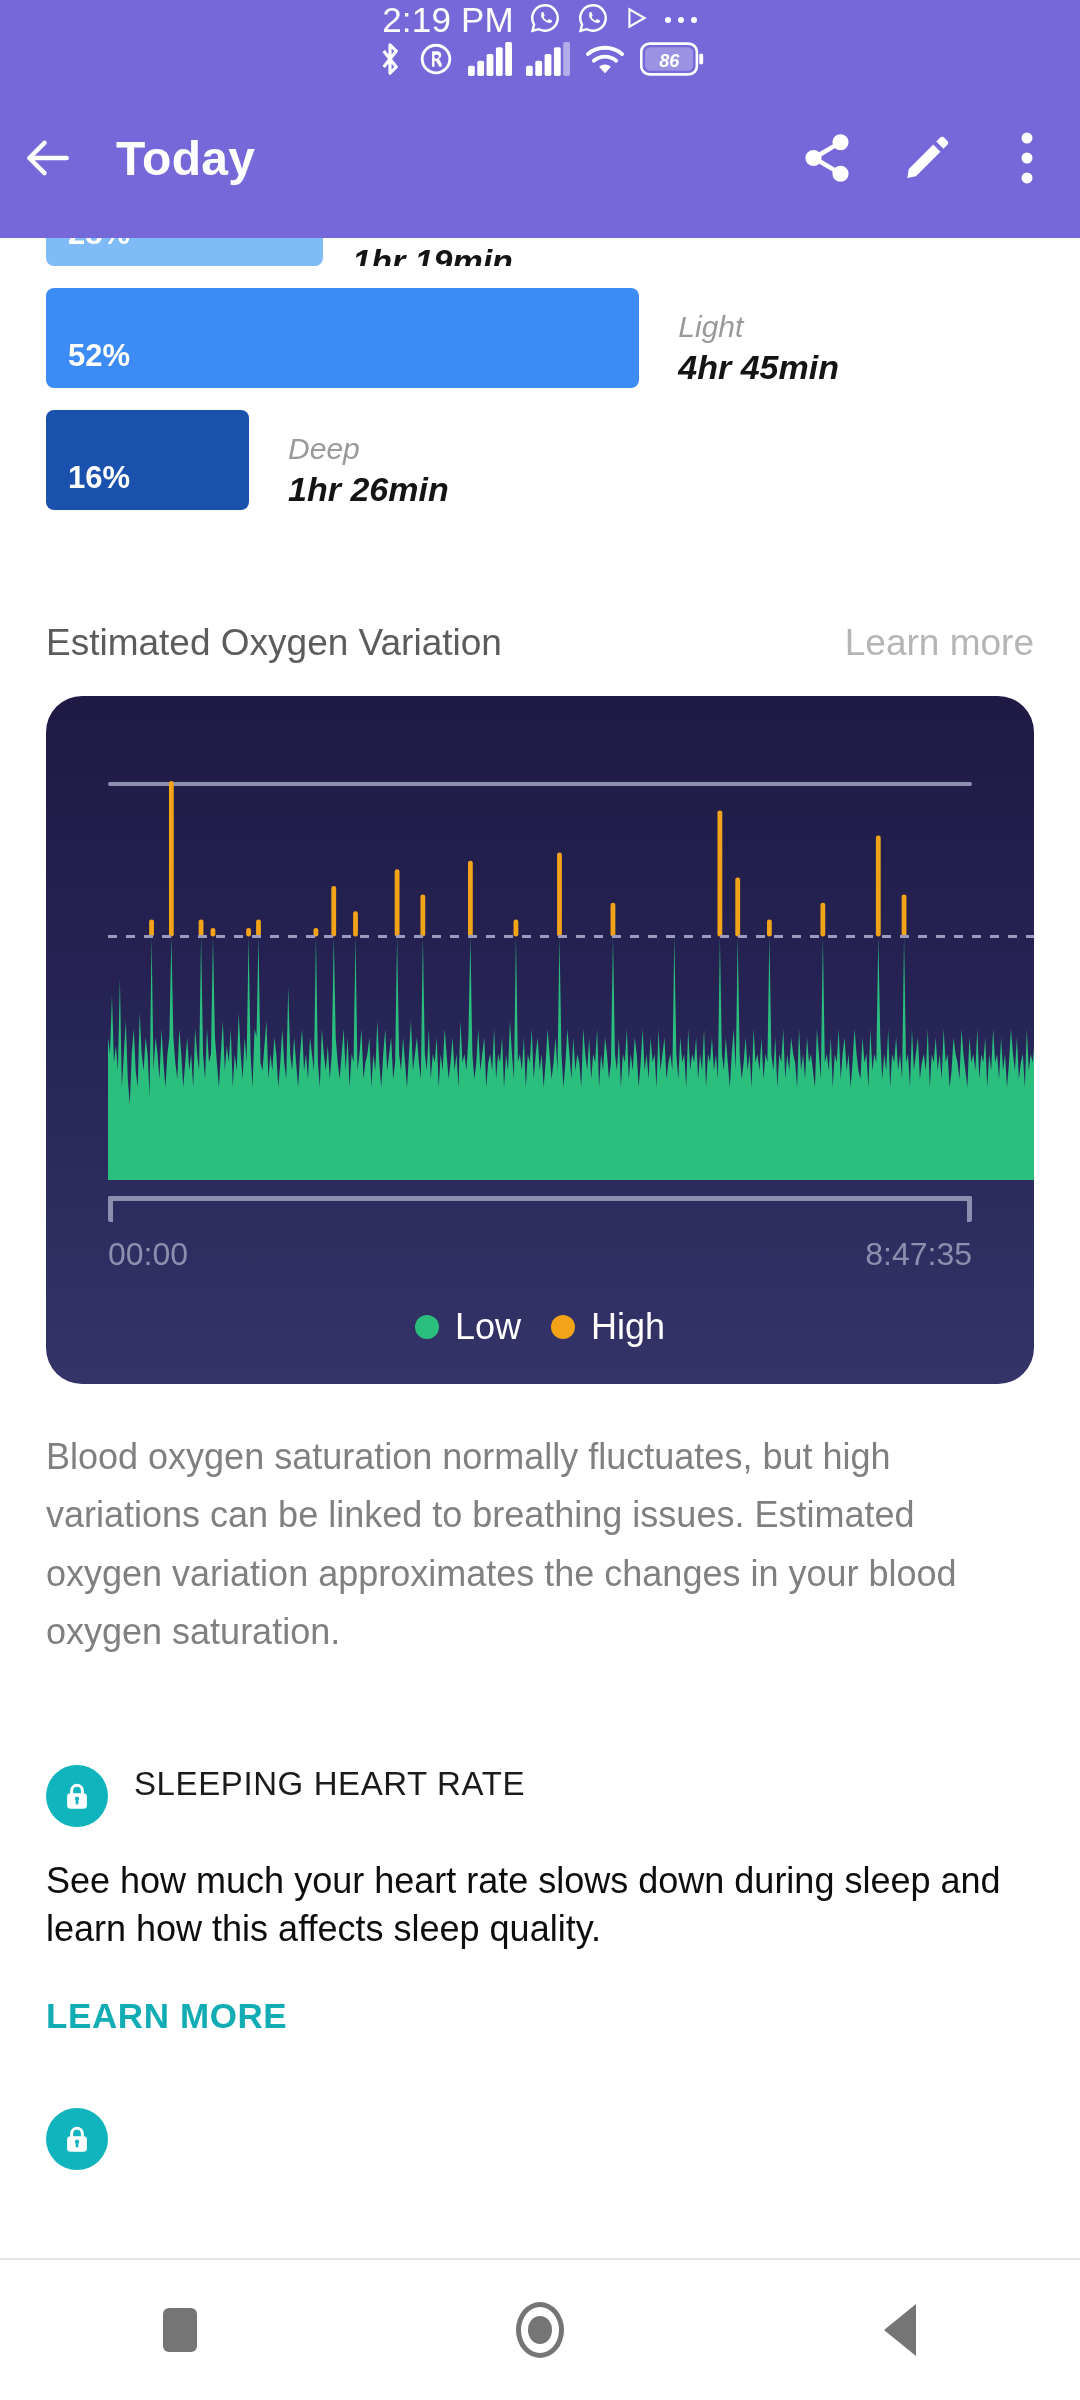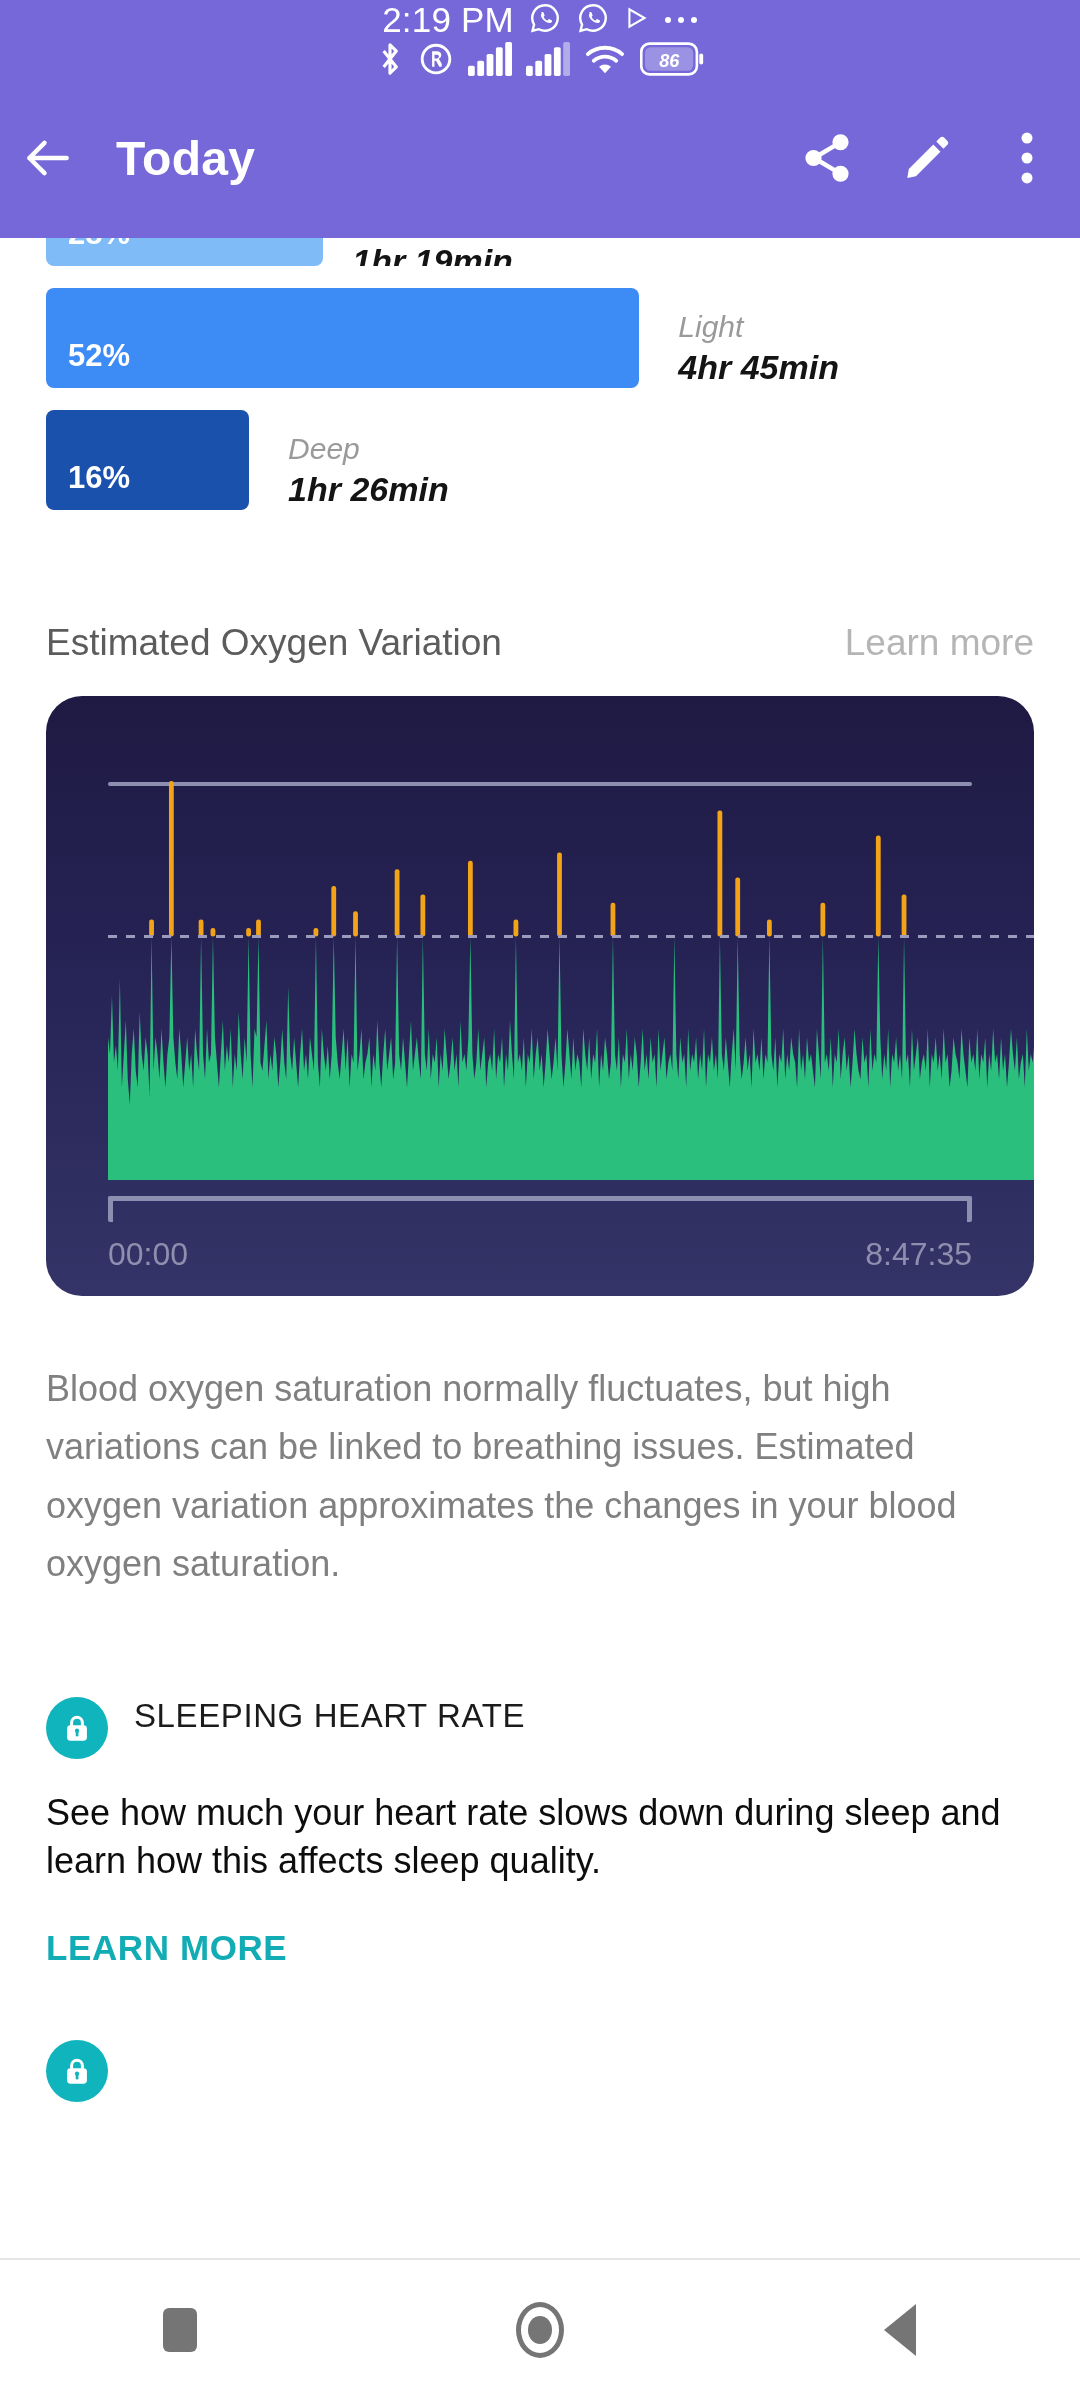--- a/index.html
+++ b/index.html
@@ -61,21 +61,21 @@
   
   .sect-head{
     display:flex; align-items:baseline; justify-content:space-between;
     padding:0 46px; margin-top:112px;
   }
   .sect-title{ font-size:37px; color:#5c5c5c; font-weight:400; }
   .sect-link{ font-size:37px; color:#b5b5b5; font-weight:400; }
 
   
   .card{
-    margin:32px 46px 0 46px; height:600px; border-radius:36px;
+    margin:32px 46px 0 46px; height:688px; border-radius:36px;
     background:linear-gradient(180deg,#1f1a43 0%,#262355 45%,#343468 100%);
     position:relative; overflow:hidden;
   }
   .plot{ position:absolute; left:62px; top:64px; right:62px; height:420px; }
   .topline{
     position:absolute; left:62px; top:86px; right:62px; height:4px;
     background:#8d8fb0; border-radius:2px;
   }
   .axisbar{
     position:absolute; left:62px; right:62px; top:500px; height:26px;
@@ -92,21 +92,21 @@
   .legend{
     position:absolute; left:0; right:0; top:610px;
     display:flex; align-items:center; justify-content:center; gap:30px;
   }
   .lg{ display:flex; align-items:center; gap:16px; }
   .dot{ width:24px; height:24px; border-radius:50%; }
   .lg span{ color:#fff; font-size:36px; }
 
   
   .para{
-    padding:0 46px; margin-top:64px;
+    padding:0 46px; margin-top:44px;
     font-size:36px; line-height:1.62; color:#808080;
   }
 
   
   .locked{ padding:0 46px; margin-top:104px; }
   .locked-head{ display:flex; align-items:flex-start; gap:26px; }
   .lock-badge{
     width:62px; height:62px; border-radius:50%;
     background:#10b4bd; display:flex; align-items:center; justify-content:center;
     flex:0 0 auto;

